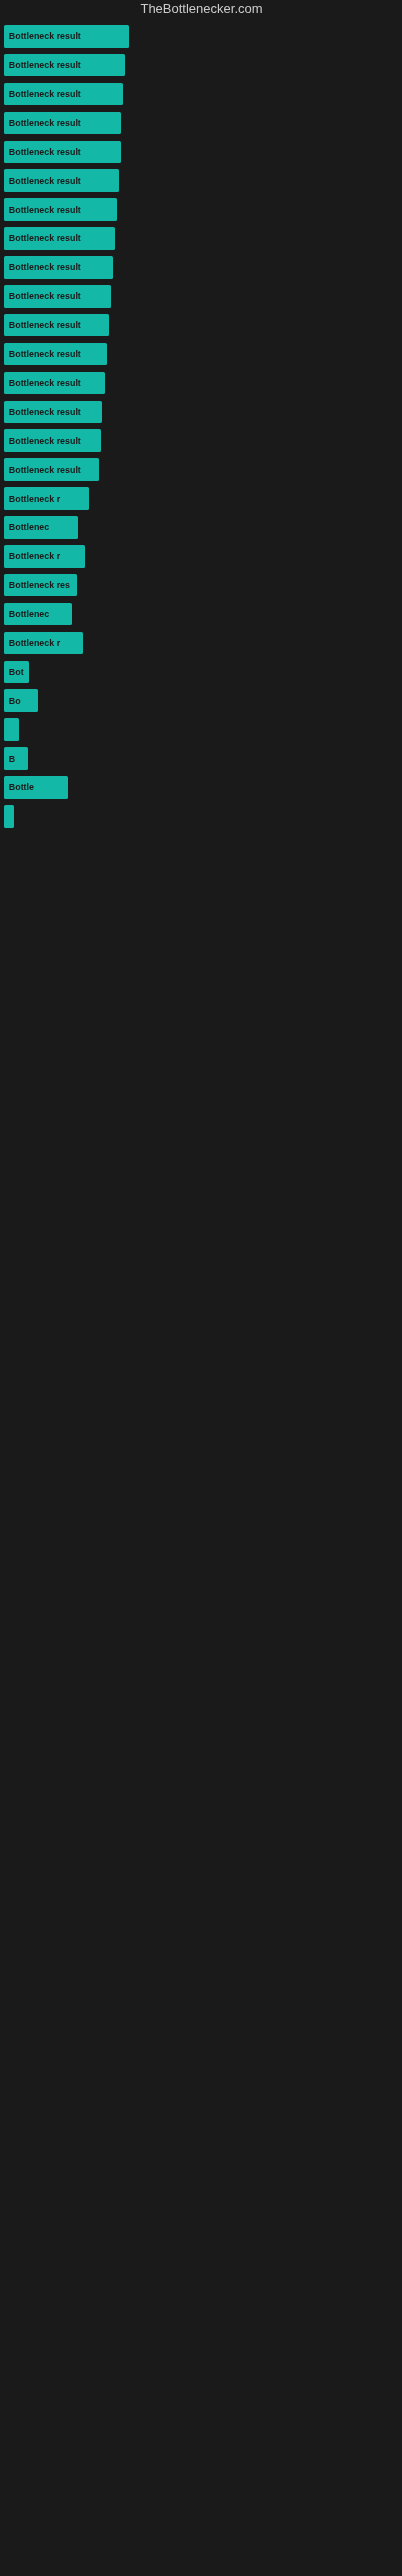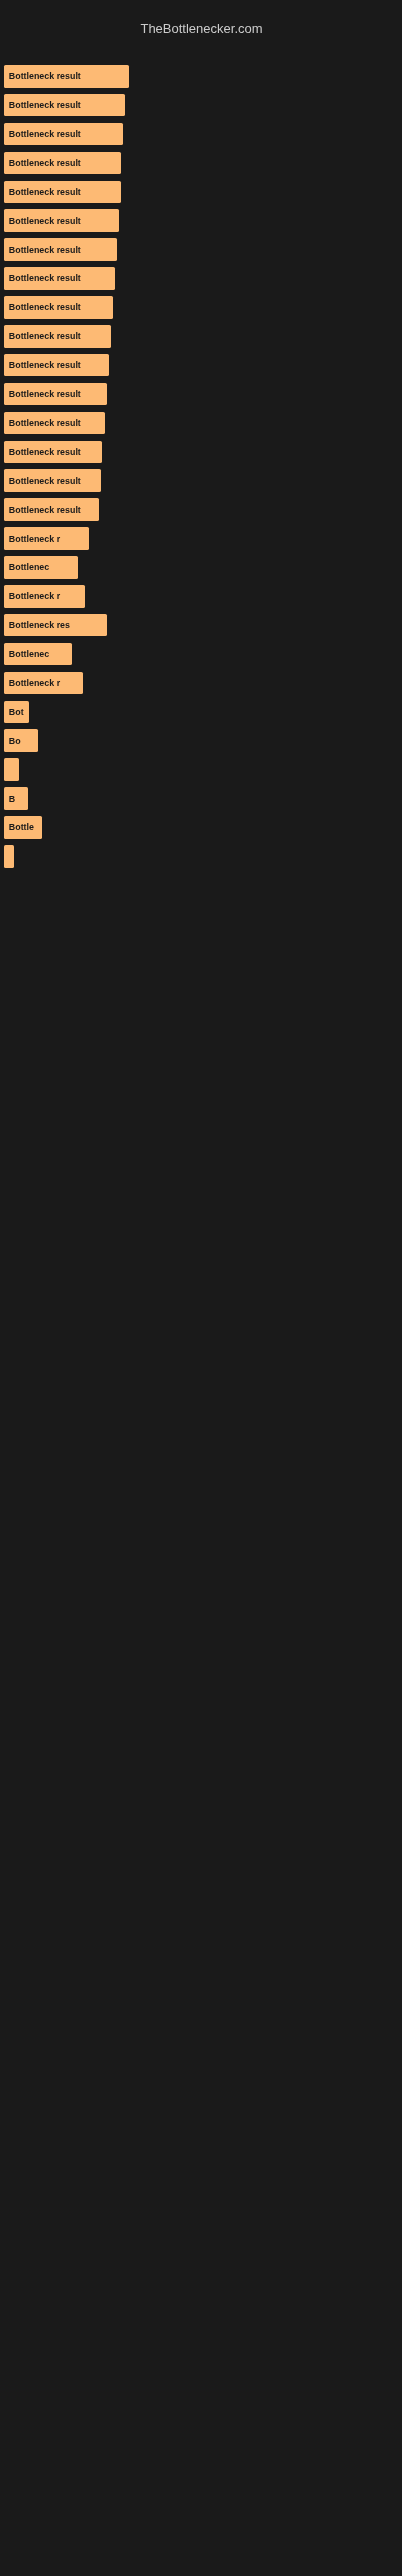--- a/index.html
+++ b/index.html
@@ -11,34 +11,34 @@
       width: 403px;
       min-height: 2576px;
       background-color: #1a1a1a;
       font-family: Arial, sans-serif;
       position: relative;
     }
     .site-title {
       text-align: center;
       color: #cccccc;
       font-size: 13px;
-      padding: 21px 0;
+      padding: 1px 0;
       background-color: #1a1a1a;
     }
     .bars-container {
       padding: 8px 0 8px 4px;
     }
     .bar-row {
       margin-bottom: 6.4px;
       display: flex;
       align-items: center;
     }
     .bar {
       height: 22.5px;
-      background-color: #fdba74;
+      background-color: #14b8a6;
       border-radius: 1.6px;
       display: flex;
       align-items: center;
       padding-left: 4.8px;
       overflow: hidden;
       white-space: nowrap;
     }
     .bar-label {
       color: #1a1a1a;
       font-size: 8.9px;
@@ -139,21 +139,21 @@
       <div class="bar" style="width: 74px;">
         <span class="bar-label">Bottlenec</span>
       </div>
     </div>
     <div class="bar-row">
       <div class="bar" style="width: 81px;">
         <span class="bar-label">Bottleneck r</span>
       </div>
     </div>
     <div class="bar-row">
-      <div class="bar" style="width: 103px;">
+      <div class="bar" style="width: 73px;">
         <span class="bar-label">Bottleneck res</span>
       </div>
     </div>
     <div class="bar-row">
       <div class="bar" style="width: 68px;">
         <span class="bar-label">Bottlenec</span>
       </div>
     </div>
     <div class="bar-row">
       <div class="bar" style="width: 79px;">
@@ -174,21 +174,21 @@
       <div class="bar" style="width: 14.5px;">
         <span class="bar-label"></span>
       </div>
     </div>
     <div class="bar-row">
       <div class="bar" style="width: 24px;">
         <span class="bar-label">B</span>
       </div>
     </div>
     <div class="bar-row">
-      <div class="bar" style="width: 38px;">
+      <div class="bar" style="width: 64px;">
         <span class="bar-label">Bottle</span>
       </div>
     </div>
     <div class="bar-row">
       <div class="bar" style="width: 9.7px;">
         <span class="bar-label"></span>
       </div>
     </div>
   </div>
 

